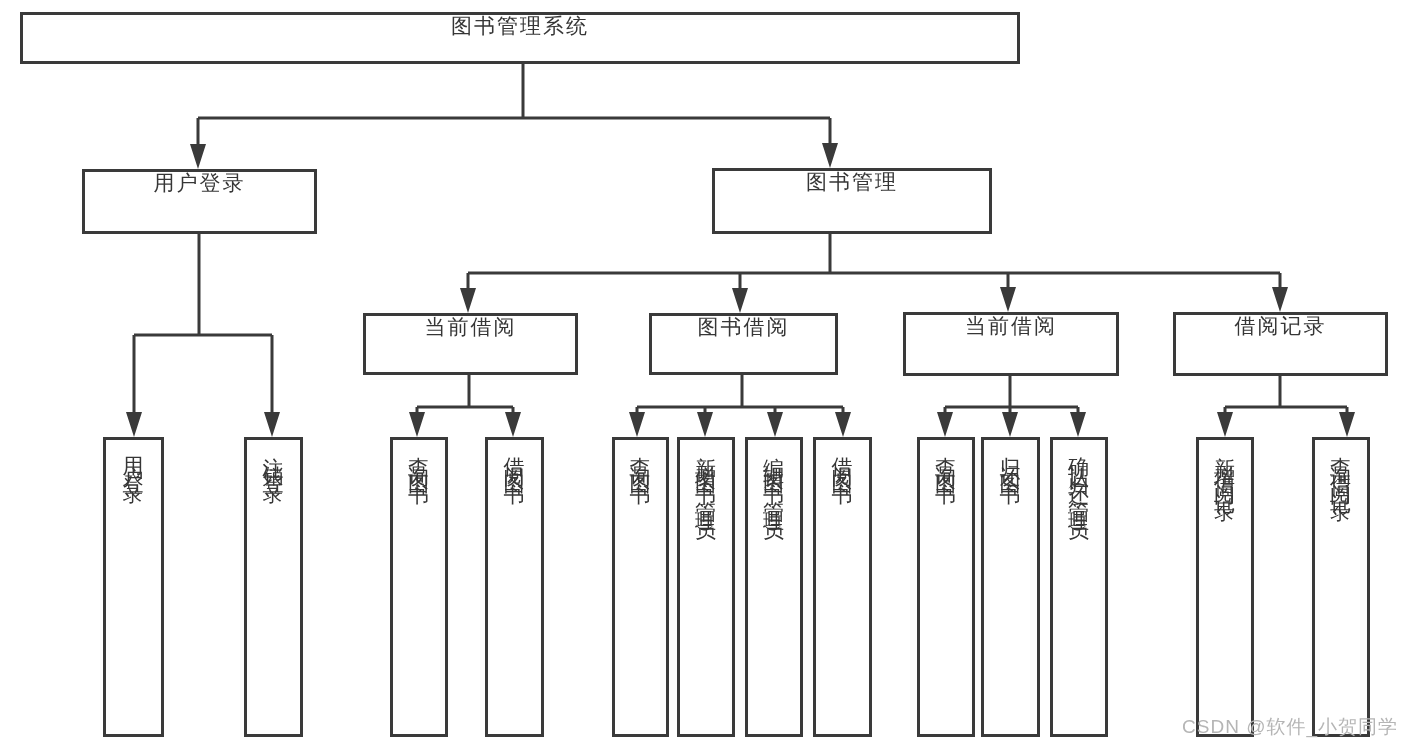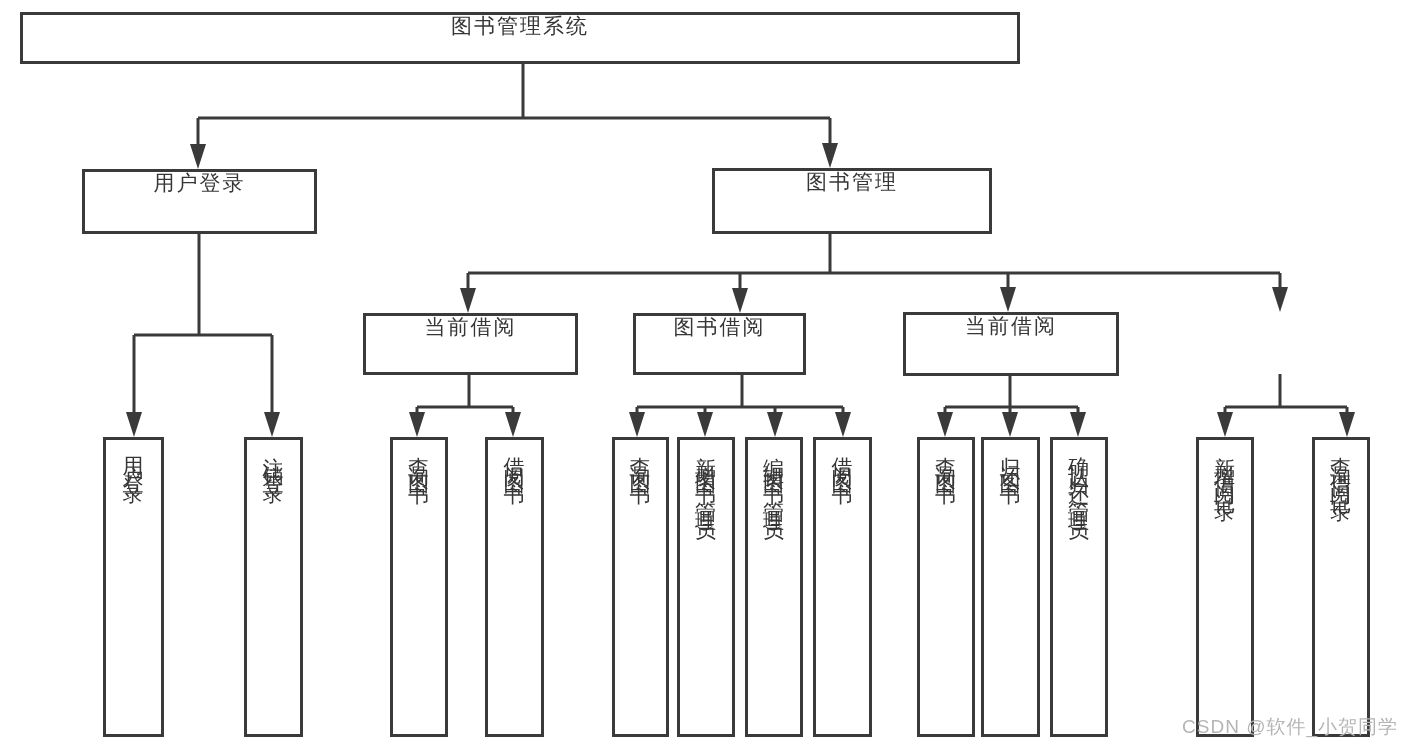--- a/index.html
+++ b/index.html
@@ -125,25 +125,28 @@
   <div class="box hbox" style="left:82px;top:169px;width:235px;height:65px">
     <span>用户登录</span>
   </div>
   <div class="box hbox" style="left:712px;top:168px;width:280px;height:66px">
     <span>图书管理</span>
   </div>
 
   <div class="box hbox" style="left:363px;top:313px;width:215px;height:62px">
     <span>当前借阅</span>
   </div>
-  <div class="box hbox" style="left:633px;top:313px;width:173px;height:62px">
+  <div class="box hbox" style="left:649px;top:313px;width:189px;height:62px">
     <span>图书借阅</span>
   </div>
   <div class="box hbox" style="left:903px;top:312px;width:216px;height:64px">
     <span>当前借阅</span>
+  </div>
+  <div class="box hbox" style="left:1173px;top:312px;width:215px;height:64px">
+    <span>借阅记录</span>
   </div>
 
   <div class="box vbox" style="left:103px;top:437px;width:61px;height:300px">
     <span>用户登录</span>
   </div>
   <div class="box vbox" style="left:244px;top:437px;width:59px;height:300px">
     <span>注销登录</span>
   </div>
 
   <div class="box vbox" style="left:390px;top:437px;width:58px;height:300px">

